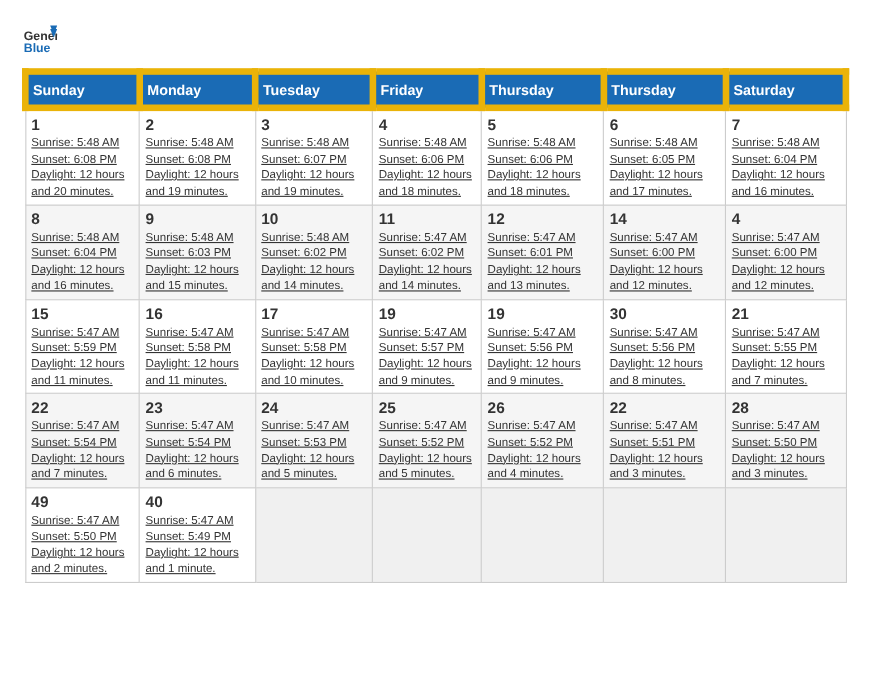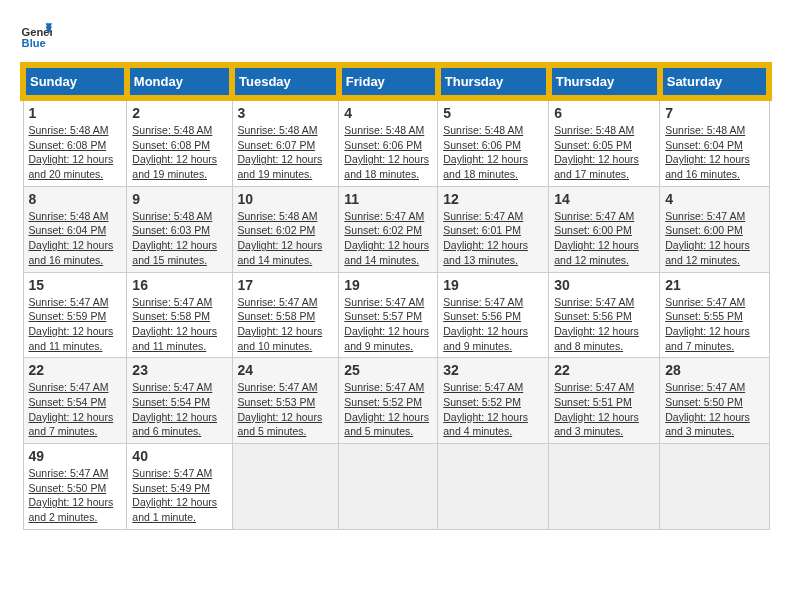--- a/index.html
+++ b/index.html
@@ -164,21 +164,21 @@
       </tr>
       <tr>
         <td><span class="day-number">22</span>
         <span class="day-info">Sunrise: 5:47 AM<br>Sunset: 5:54 PM<br>Daylight: 12 hours and 7 minutes.</span></td>
         <td><span class="day-number">23</span>
         <span class="day-info">Sunrise: 5:47 AM<br>Sunset: 5:54 PM<br>Daylight: 12 hours and 6 minutes.</span></td>
         <td><span class="day-number">24</span>
         <span class="day-info">Sunrise: 5:47 AM<br>Sunset: 5:53 PM<br>Daylight: 12 hours and 5 minutes.</span></td>
         <td><span class="day-number">25</span>
         <span class="day-info">Sunrise: 5:47 AM<br>Sunset: 5:52 PM<br>Daylight: 12 hours and 5 minutes.</span></td>
-        <td><span class="day-number">32</span>
+        <td><span class="day-number">26</span>
         <span class="day-info">Sunrise: 5:47 AM<br>Sunset: 5:52 PM<br>Daylight: 12 hours and 4 minutes.</span></td>
         <td><span class="day-number">22</span>
         <span class="day-info">Sunrise: 5:47 AM<br>Sunset: 5:51 PM<br>Daylight: 12 hours and 3 minutes.</span></td>
         <td><span class="day-number">28</span>
         <span class="day-info">Sunrise: 5:47 AM<br>Sunset: 5:50 PM<br>Daylight: 12 hours and 3 minutes.</span></td>
       </tr>
       <tr>
         <td><span class="day-number">49</span>
         <span class="day-info">Sunrise: 5:47 AM<br>Sunset: 5:50 PM<br>Daylight: 12 hours and 2 minutes.</span></td>
         <td><span class="day-number">40</span>

